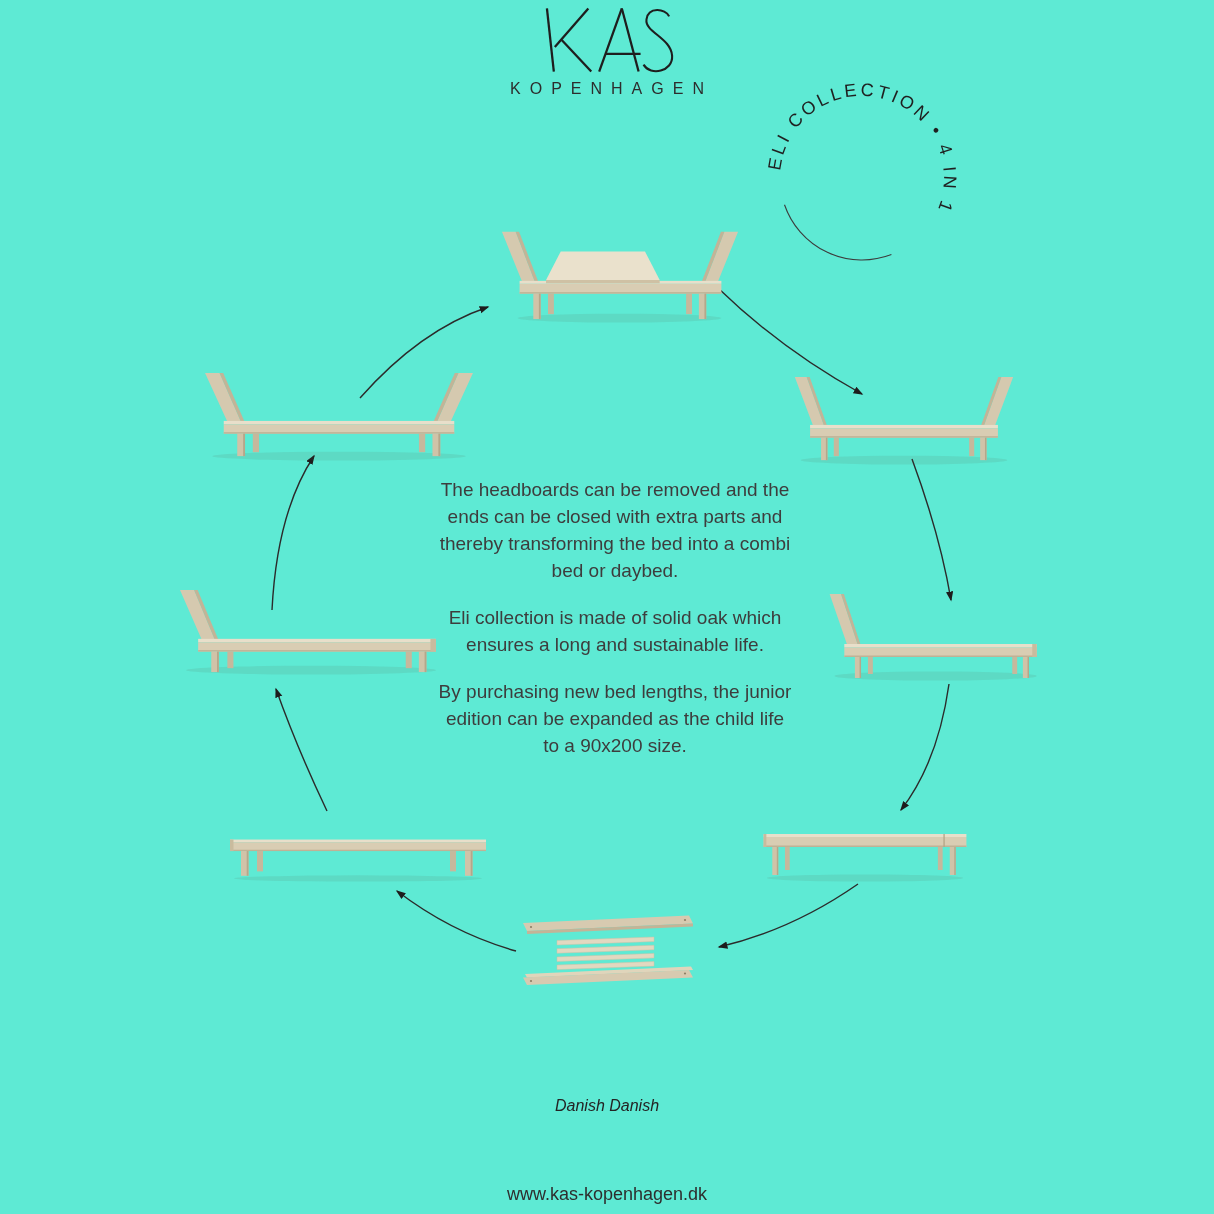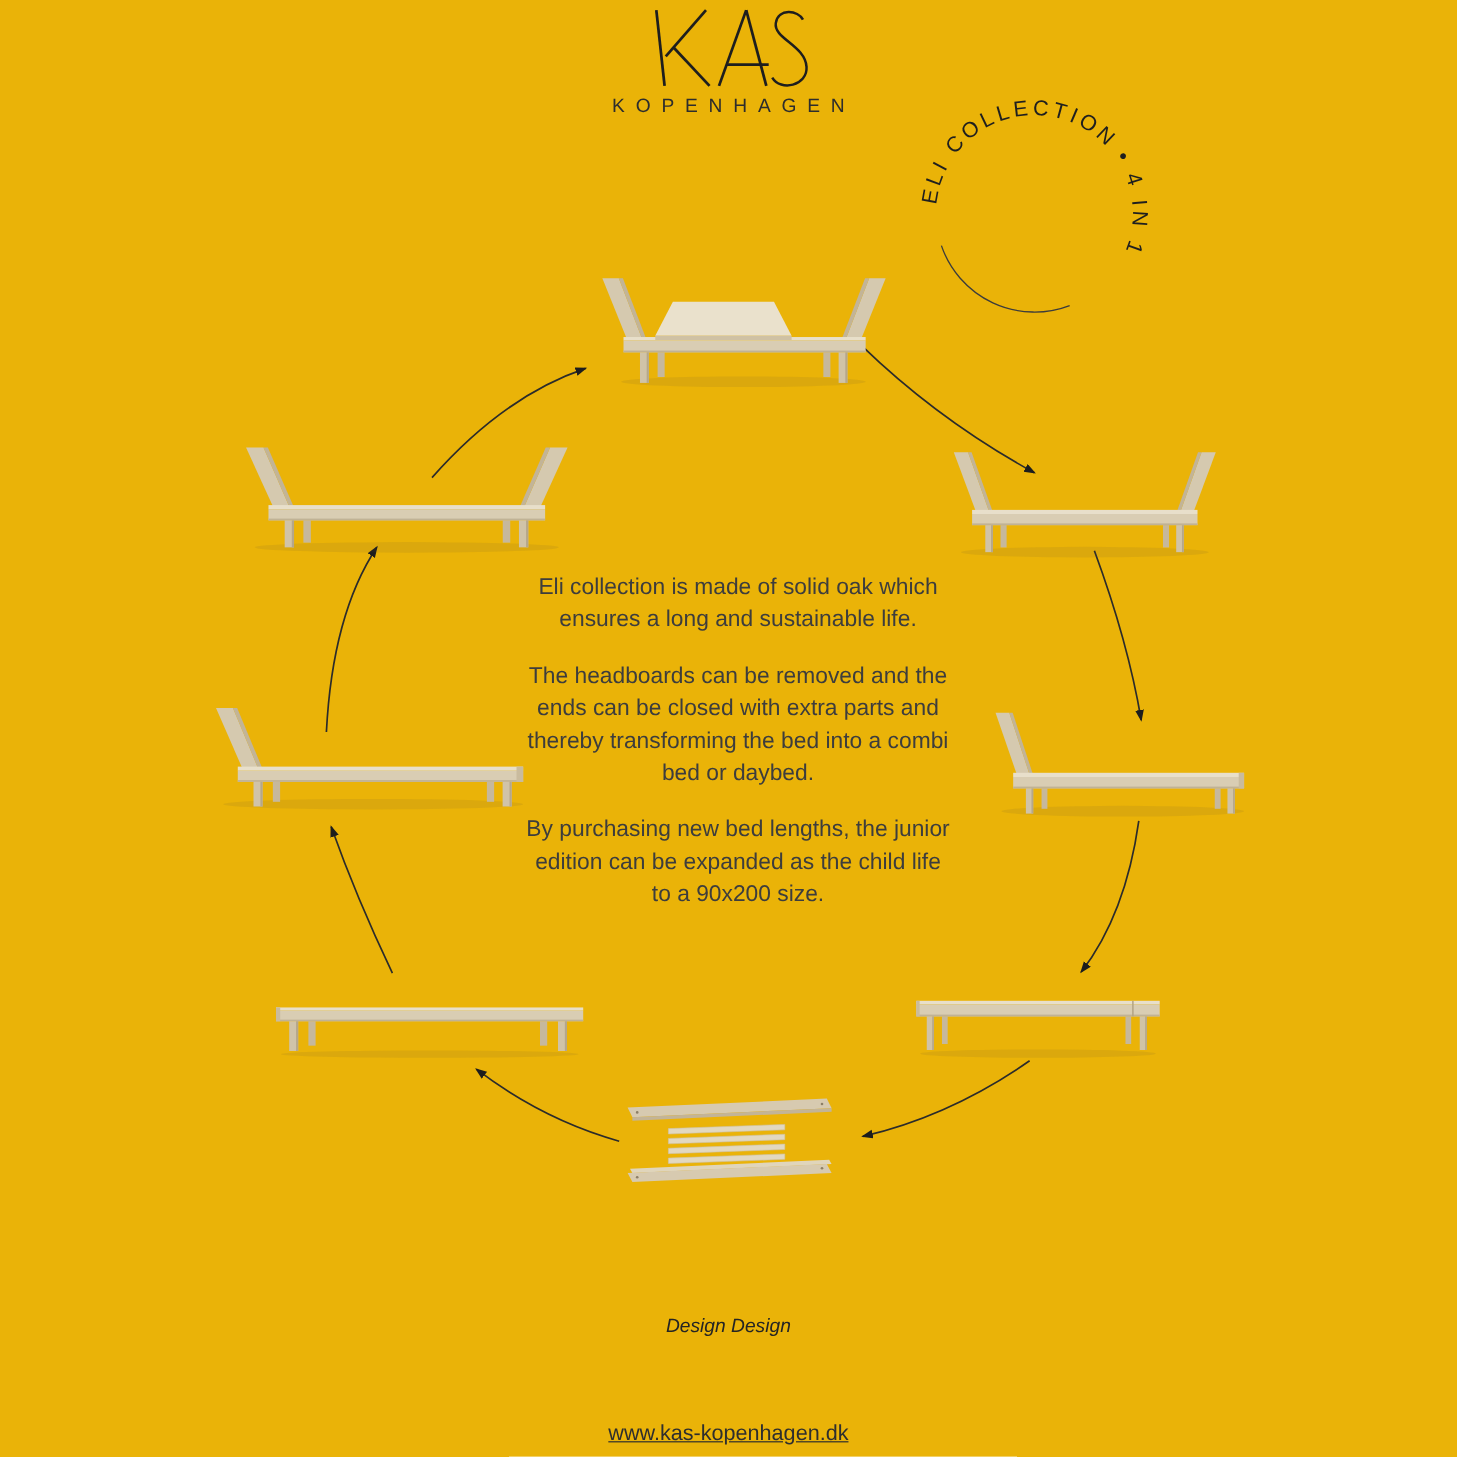--- a/index.html
+++ b/index.html
@@ -1,17 +1,17 @@
 <!DOCTYPE html>
 <html><head>
 <meta charset="utf-8">
 <style>
   html,body{margin:0;padding:0;background:#ffffff;}
   .poster{
-    position:relative;width:1214px;height:1214px;background:#eab308;overflow:hidden;
+    position:relative;width:1214px;height:1214px;background:#5eead4;overflow:hidden;
     font-family:"Liberation Sans", sans-serif;color:#3a3a3a;
   }
   
   .logo-mark{position:absolute;left:542px;top:7px;width:138px;height:66px;}
   .logo-sub{
     position:absolute;top:80px;left:0;width:100%;text-align:center;box-sizing:border-box;
     font-size:16px;letter-spacing:9px;padding-left:9px;color:#2d2d2d;font-weight:400;
   }
   
   .badge{position:absolute;left:758px;top:64px;width:212px;height:212px;}
@@ -31,21 +31,21 @@
     font-size:19px;line-height:27px;color:#3d3d3d;
   }
   .copy p{margin:0 0 20px 0;}
   
   .tagline{
     position:absolute;left:0;top:1094px;width:100%;text-align:center;
     font-style:italic;font-size:16px;line-height:23px;color:#242424;
   }
   .website{
     position:absolute;left:0;top:1184px;width:100%;text-align:center;
-    font-size:18px;color:#2e2e2e;text-decoration:underline;
+    font-size:18px;color:#2e2e2e;
   }
 </style>
 </head>
 <body>
 
 <div class="poster">
 
   <div aria-label="KAS">
     <svg class="logo-mark" viewBox="0 0 140 66">
       <g stroke="#1e1e1e" stroke-width="2.3" fill="none">
@@ -278,23 +278,23 @@
         <rect x="32" y="63" width="7.5" height="23" fill="#d0c3a8"></rect>
         <rect x="37.7" y="63" width="1.8" height="23" fill="#b5a78a"></rect>
         <rect x="207" y="63" width="6" height="19" fill="#c6b89c"></rect>
         <rect x="220" y="63" width="7.5" height="23" fill="#d0c3a8"></rect>
         <rect x="225.7" y="63" width="1.8" height="23" fill="#b5a78a"></rect>
       </g>
     </svg>
   </div>
 
   <div class="copy">
+    <p>The headboards can be removed and the ends can be closed with extra parts and thereby transforming the bed into a combi bed or daybed.</p>
     <p>Eli collection is made of solid oak which ensures a long and sustainable life.</p>
-    <p>The headboards can be removed and the ends can be closed with extra parts and thereby transforming the bed into a combi bed or daybed.</p>
     <p>By purchasing new bed lengths, the junior edition can be expanded as the child life to a 90x200 size.</p>
   </div>
 
   <div class="tagline">
-    <div>Design Design</div>
+    <div>Danish Danish</div>
   </div>
   <div class="website">www.kas-kopenhagen.dk</div>
 
 </div>
 
 </body></html>

